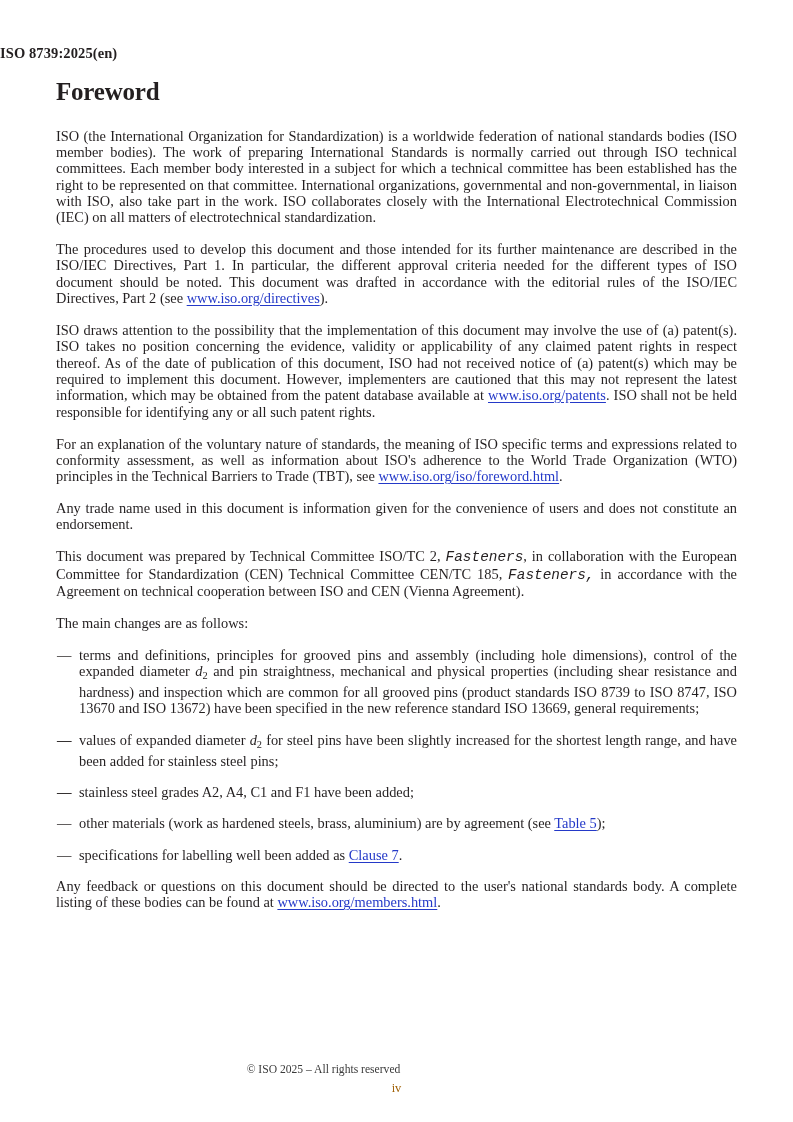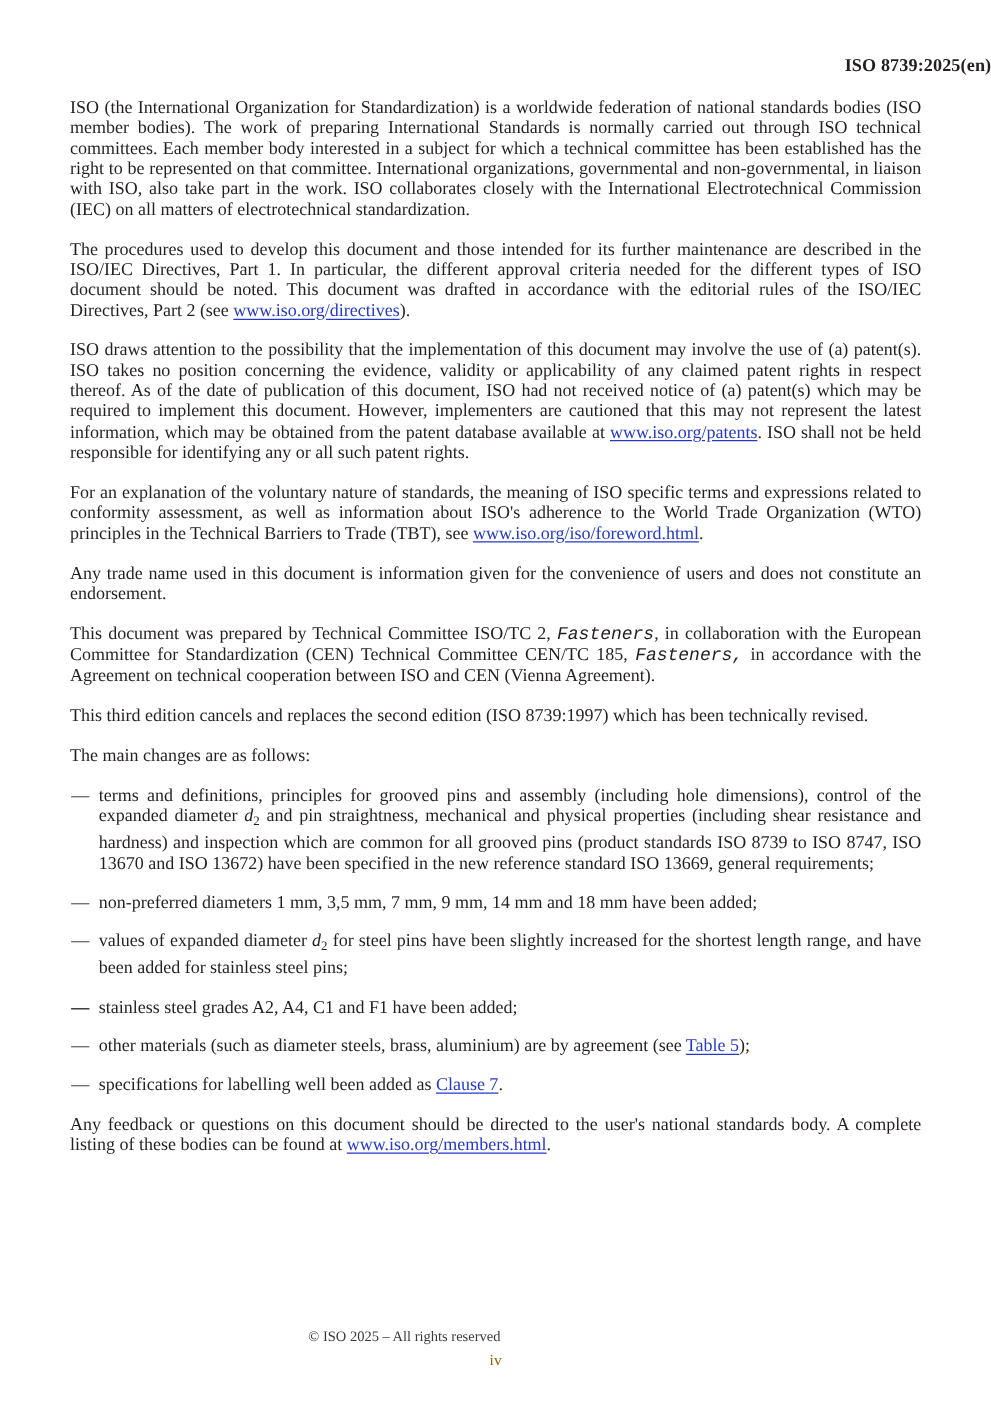--- a/index.html
+++ b/index.html
@@ -18,21 +18,21 @@
     margin: 0 auto;
     background: #ffffff;
     overflow: hidden;
     box-sizing: border-box;
   }
   .running-head {
     position: absolute;
     top: 45px;
     left: 0;
     width: 793px;
-    text-align: right;
+    text-align: left;
     font-weight: bold;
     font-size: 14.5px;
     letter-spacing: 0.1px;
     color: #231f20;
   }
   .content {
     position: absolute;
     left: 56px;
     top: 78px;
     width: 681px;
@@ -114,61 +114,61 @@
 </style>
 </head>
 <body>
 
 <div class="page">
 
   <div class="running-head">ISO 8739:2025(en)</div>
 
   <div class="content">
 
+    <h1 class="doc-title">Foreword</h1>
 
     <p class="body-par">ISO (the International Organization for Standardization) is a worldwide federation of national standards bodies (ISO member bodies). The work of preparing International Standards is normally carried out through ISO technical committees. Each member body interested in a subject for which a technical committee has been established has the right to be represented on that committee. International organizations, governmental and non-governmental, in liaison with ISO, also take part in the work. ISO collaborates closely with the International Electrotechnical Commission (IEC) on all matters of electrotechnical standardization.</p>
 
     <p class="body-par"><span>The procedures used to develop this document and those intended for its further maintenance are described in the ISO/IEC Directives, Part 1. In particular, the different approval criteria needed for the different types of ISO document should be noted. This document was drafted in accordance with the editorial rules of the ISO/IEC Directives, Part 2 (see </span><a class="doc-link" href="#">www.iso.org/directives</a><span>).</span></p>
 
     <p class="body-par"><span>ISO draws attention to the possibility that the implementation of this document may involve the use of (a) patent(s). ISO takes no position concerning the evidence, validity or applicability of any claimed patent rights in respect thereof. As of the date of publication of this document, ISO had not received notice of (a) patent(s) which may be required to implement this document. However, implementers are cautioned that this may not represent the latest information, which may be obtained from the patent database available at </span><a class="doc-link" href="#">www.iso.org/patents</a><span>. ISO shall not be held responsible for identifying any or all such patent rights.</span></p>
 
     <p class="body-par"><span>For an explanation of the voluntary nature of standards, the meaning of ISO specific terms and expressions related to conformity assessment, as well as information about ISO's adherence to the World Trade Organization (WTO) principles in the Technical Barriers to Trade (TBT), see </span><a class="doc-link" href="#">www.iso.org/iso/foreword.html</a><span>.</span></p>
 
     <p class="body-par">Any trade name used in this document is information given for the convenience of users and does not constitute an endorsement.</p>
 
     <p class="body-par"><span>This document was prepared by Technical Committee ISO/TC 2, </span><span class="ital">Fasteners</span><span>, in collaboration with the European Committee for Standardization (CEN) Technical Committee CEN/TC 185, </span><span class="ital">Fasteners,</span><span> in accordance with the Agreement on technical cooperation between ISO and CEN (Vienna Agreement).</span></p>
 
-    <p class="body-par">This third edition cancels and replaces the second edition (ISO 8739:1997) which has been technically revised.</p>
 
     <p class="body-par lead-in">The main changes are as follows:</p>
 
     <ul class="change-list">
 
       <li>
         <span class="dash">—</span><span>terms and definitions, principles for grooved pins and assembly (including hole dimensions), control of the expanded diameter </span><span class="var">d</span><sub>2</sub><span> and pin straightness, mechanical and physical properties (including shear resistance and hardness) and inspection which are common for all grooved pins (product standards ISO 8739 to ISO 8747, ISO 13670 and ISO 13672) have been specified in the new reference standard ISO 13669, general requirements;</span>
       </li>
 
       <li>
-        <span class="dash">—</span><span>non-preferred diameters 1 mm, 3,5 mm, 7 mm, 9 mm, 14 mm and 18 mm have been added;</span>
+        <span class="dash">—</span>
       </li>
 
       <li>
         <span class="dash">—</span><span>values of expanded diameter </span><span class="var">d</span><sub>2</sub><span> for steel pins have been slightly increased for the shortest length range, and have been added for stainless steel pins;</span>
       </li>
 
       <li>
         <span class="dash">—</span>
       </li>
 
       <li>
         <span class="dash">—</span><span>stainless steel grades A2, A4, C1 and F1 have been added;</span>
       </li>
 
       <li>
-        <span class="dash">—</span><span>other materials (such as diameter steels, brass, aluminium) are by agreement (see </span><a class="doc-link" href="#">Table 5</a><span>);</span>
+        <span class="dash">—</span><span>other materials (work as hardened steels, brass, aluminium) are by agreement (see </span><a class="doc-link" href="#">Table 5</a><span>);</span>
       </li>
 
       <li>
         <span class="dash">—</span><span>specifications for labelling well been added as </span><a class="doc-link" href="#">Clause 7</a><span>.</span>
       </li>
 
     </ul>
 
     <p class="body-par"><span>Any feedback or questions on this document should be directed to the user's national standards body. A complete listing of these bodies can be found at </span><a class="doc-link" href="#">www.iso.org/members.html</a><span>.</span></p>
 

